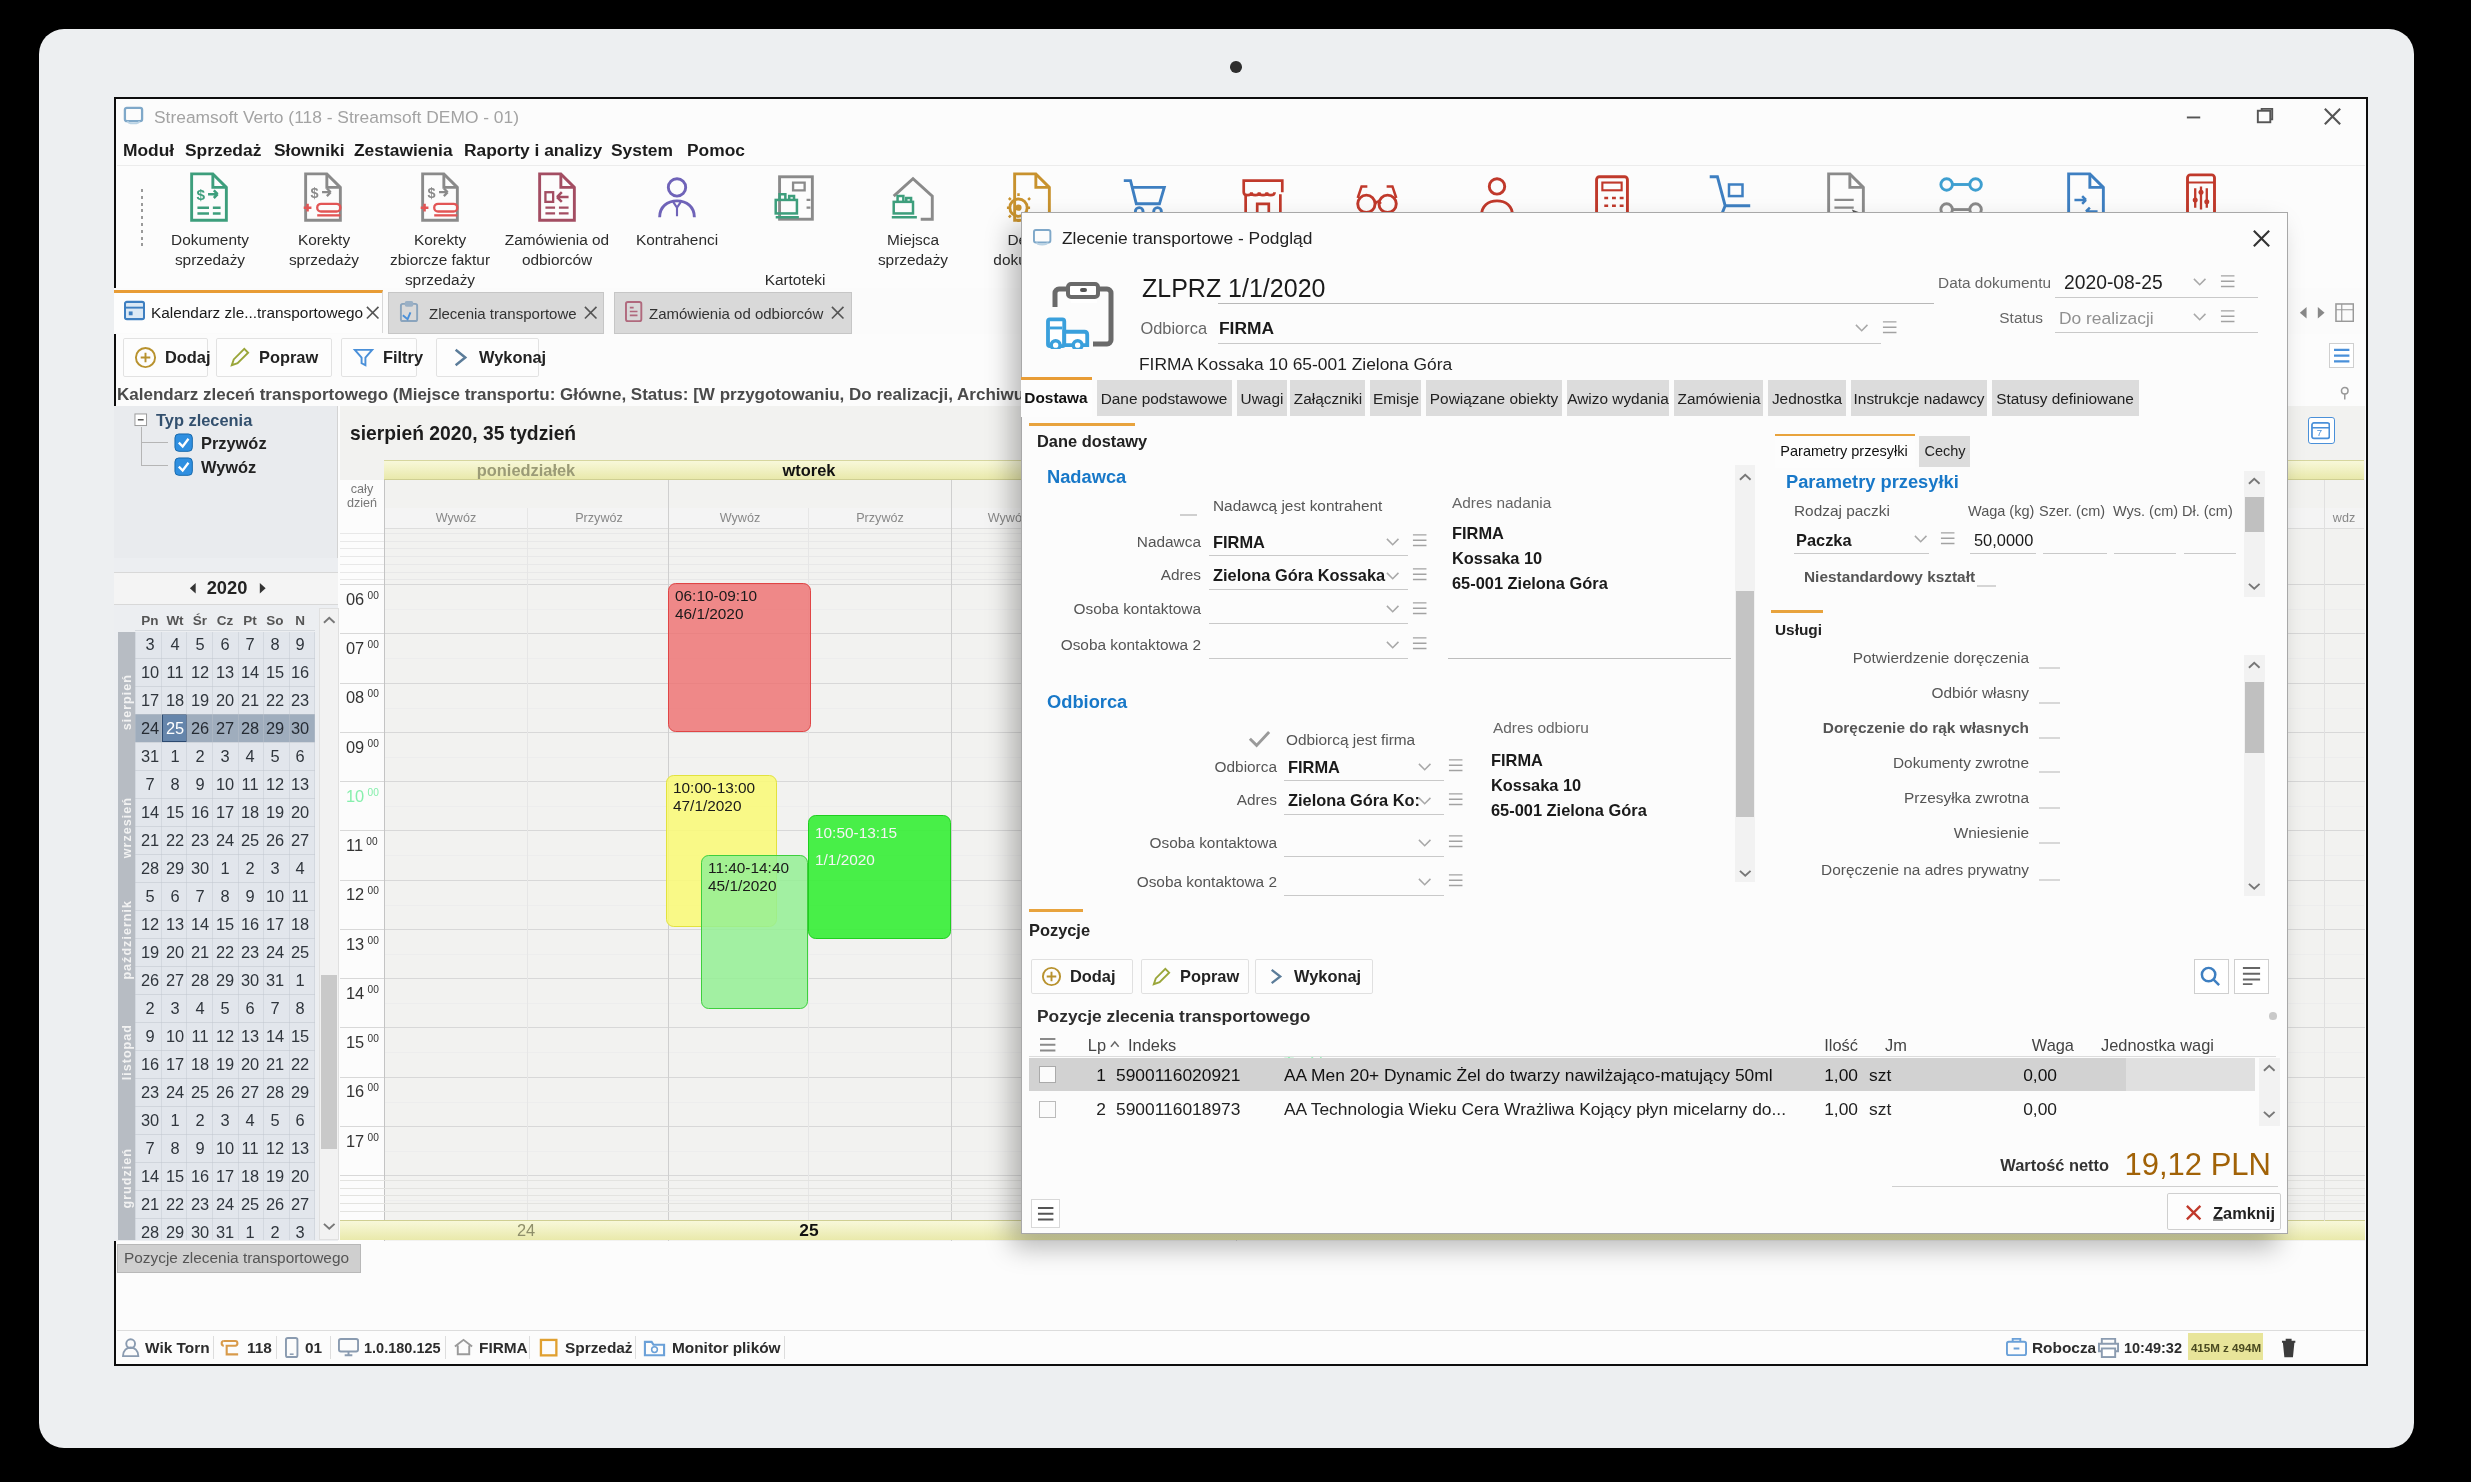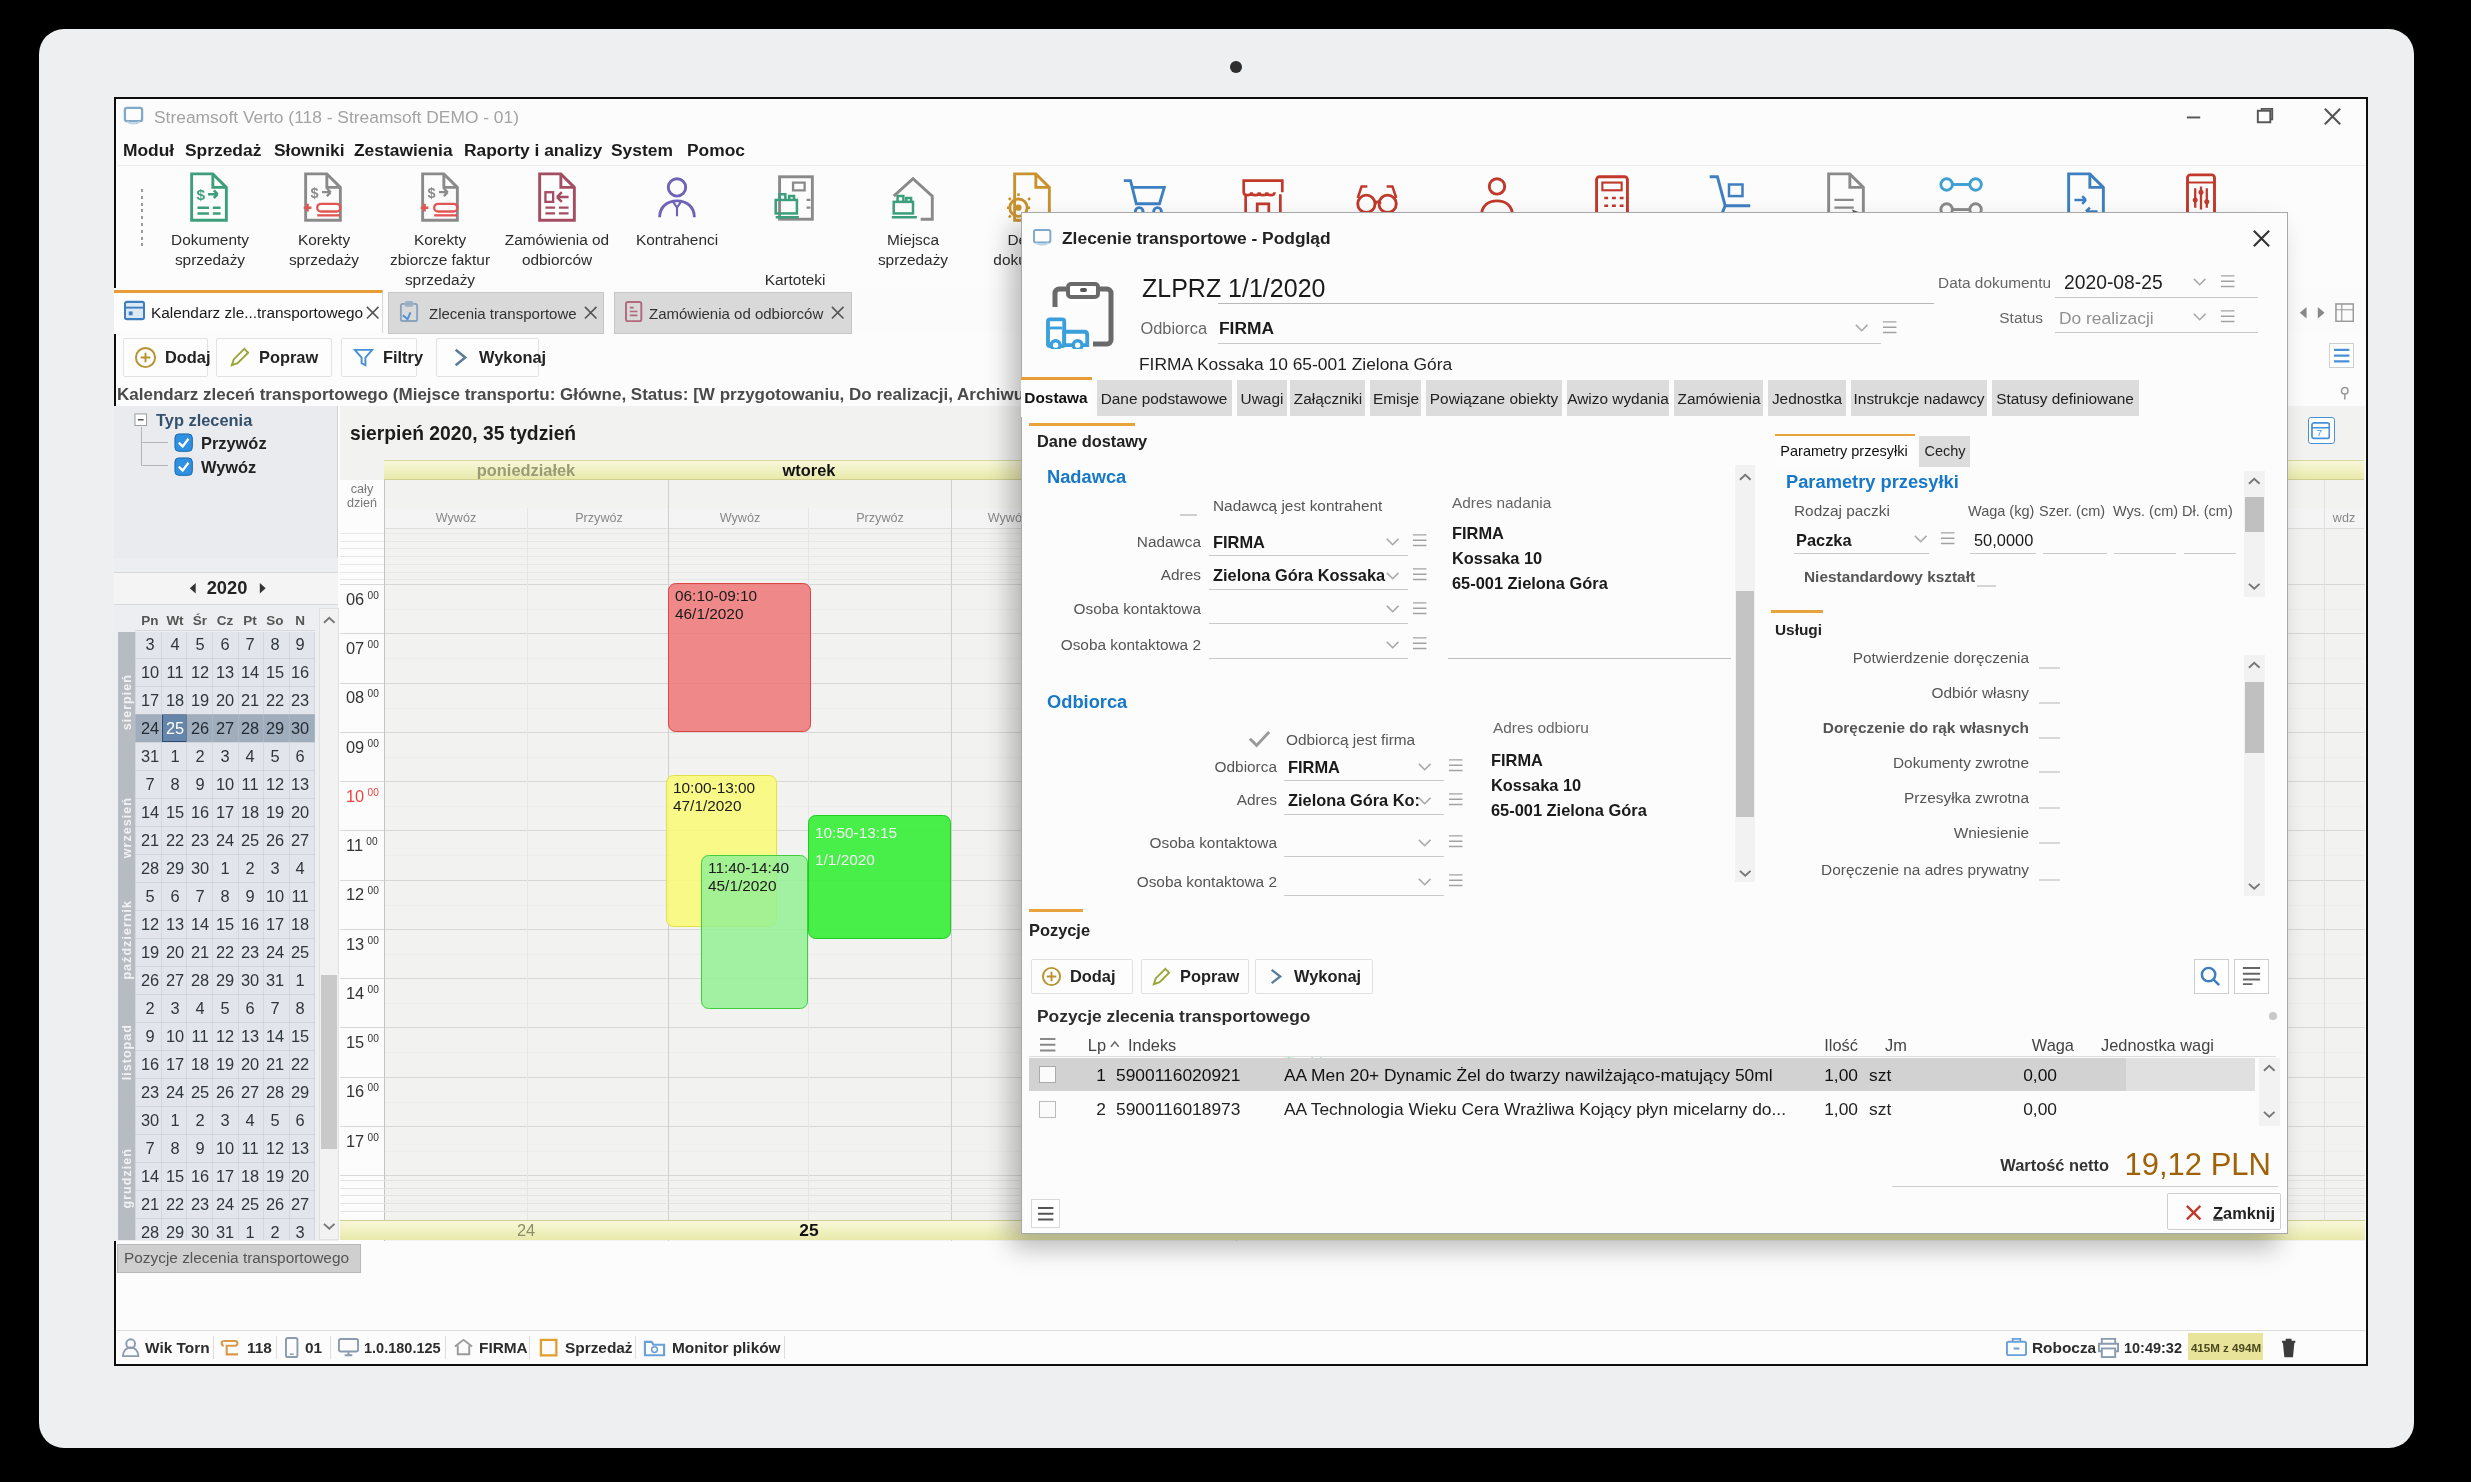--- a/index.html
+++ b/index.html
@@ -494,21 +494,21 @@
 <div style="position:absolute;left:384px;top:1102px;width:1980px;height:1px;background:#ededed;"></div>
 <div style="position:absolute;left:340px;top:1126px;width:2025px;height:1px;background:#d8d8d8;"></div>
 <div style="position:absolute;left:384px;top:1151px;width:1980px;height:1px;background:#ededed;"></div>
 <div style="position:absolute;left:340px;top:1175px;width:2025px;height:1px;background:#d8d8d8;"></div>
 <div style="position:absolute;left:384px;top:1200px;width:1980px;height:1px;background:#ededed;"></div>
 <div style="position:absolute;left:340px;top:1224px;width:2025px;height:1px;background:#d8d8d8;"></div>
 <div style="position:absolute;left:346px;top:590px;font-size:16.4px;color:#333;">06 <sup>00</sup></div>
 <div style="position:absolute;left:346px;top:639px;font-size:16.4px;color:#333;">07 <sup>00</sup></div>
 <div style="position:absolute;left:346px;top:688px;font-size:16.4px;color:#333;">08 <sup>00</sup></div>
 <div style="position:absolute;left:346px;top:738px;font-size:16.4px;color:#333;">09 <sup>00</sup></div>
-<div style="position:absolute;left:346px;top:787px;font-size:16.4px;color:#ef4444;">10 <sup>00</sup></div>
+<div style="position:absolute;left:346px;top:787px;font-size:16.4px;color:#86efac;">10 <sup>00</sup></div>
 <div style="position:absolute;left:346px;top:836px;font-size:16.4px;color:#333;">11 <sup>00</sup></div>
 <div style="position:absolute;left:346px;top:885px;font-size:16.4px;color:#333;">12 <sup>00</sup></div>
 <div style="position:absolute;left:346px;top:935px;font-size:16.4px;color:#333;">13 <sup>00</sup></div>
 <div style="position:absolute;left:346px;top:984px;font-size:16.4px;color:#333;">14 <sup>00</sup></div>
 <div style="position:absolute;left:346px;top:1033px;font-size:16.4px;color:#333;">15 <sup>00</sup></div>
 <div style="position:absolute;left:346px;top:1082px;font-size:16.4px;color:#333;">16 <sup>00</sup></div>
 <div style="position:absolute;left:346px;top:1132px;font-size:16.4px;color:#333;">17 <sup>00</sup></div>
 <div style="position:absolute;left:384px;top:480px;width:1px;height:761px;background:#c4c4c4;"></div>
 <div style="position:absolute;left:668px;top:480px;width:1px;height:761px;background:#cfcfcf;"></div>
 <div style="position:absolute;left:951px;top:480px;width:1px;height:761px;background:#cfcfcf;"></div>
@@ -554,21 +554,21 @@
     <rect x="1" y="2" width="18" height="16" rx="2" stroke="#4a90d9" stroke-width="1.8"></rect>
     <path d="M1 7h18" stroke="#4a90d9" stroke-width="1.6"></path>
     <text x="6" y="16" fill="#4a90d9" font-size="10" font-family="Liberation Sans">7</text>
   </svg>
 <div style="position:absolute;left:2324px;top:480px;width:1px;height:741px;background:#e0e0e0;"></div>
 <div style="position:absolute;left:1021px;top:212px;width:1267px;height:1022px;background:#fcfcfc;border:1px solid #a8a8a8;box-shadow:-9.7px 13.5px 25px rgba(0,0,0,0.28);"></div>
 <svg style="position:absolute;left:1033px;top:228px" width="19.3" height="19.3" viewBox="0 0 20 20" fill="none">
     <rect x="1" y="2" width="17" height="13" rx="2" stroke="#7fa8c9" stroke-width="2"></rect>
     <path d="M4 15c0 3 11 3 11 0" stroke="#b9d2e4" stroke-width="1.8"></path>
   </svg>
-<div style="position:absolute;left:1062px;top:238px;transform:translateY(-50%);font-size:17.4px;color:#222;font-weight:700;white-space:nowrap;">Zlecenie transportowe - Podgląd</div>
+<div style="position:absolute;left:1062px;top:238px;transform:translateY(-50%);font-size:17.4px;color:#222;font-weight:400;white-space:nowrap;">Zlecenie transportowe - Podgląd</div>
 <svg style="position:absolute;left:2250px;top:227px" width="23" height="23" viewBox="0 0 24 24" fill="none">
     <path d="M4 4l16 16M20 4L4 20" stroke="#333" stroke-width="2.2"></path>
   </svg>
 <svg style="position:absolute;left:1052px;top:281px" width="62" height="66" viewBox="0 0 62 66" fill="none">
     <rect x="3" y="8" width="56" height="55" rx="4" stroke="#6a6a6a" stroke-width="5"></rect>
     <path d="M17 12l2-7 6-2 4 3h8l6 2 2 4 0 10H19z" fill="#fff"></path>
     <rect x="16" y="3" width="30" height="13" rx="3" fill="#fff" stroke="#6a6a6a" stroke-width="4"></rect>
     <rect x="28" y="7" width="7" height="4" rx="2" fill="#555"></rect>
   </svg>
 <div style="position:absolute;left:1043px;top:307px;width:50px;height:42px;background:#fcfcfc;"></div>

